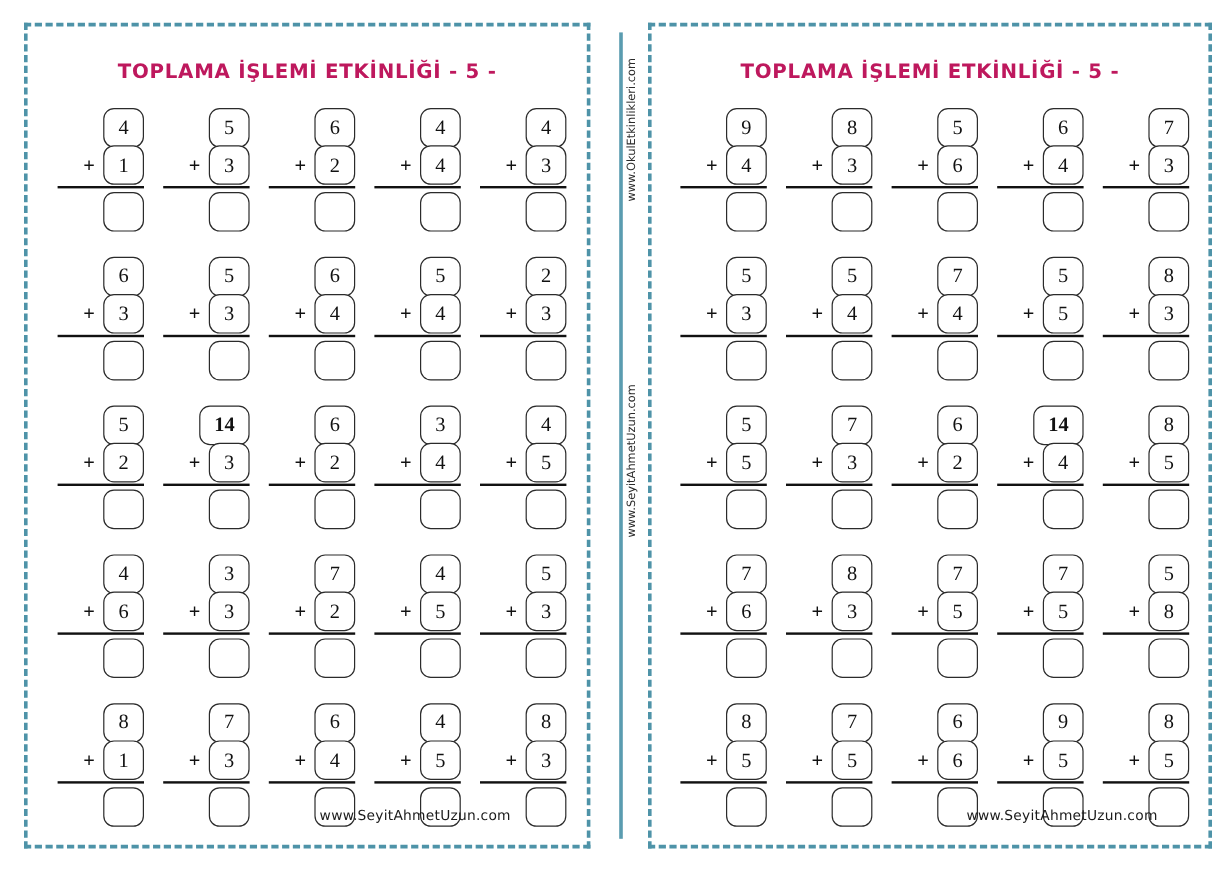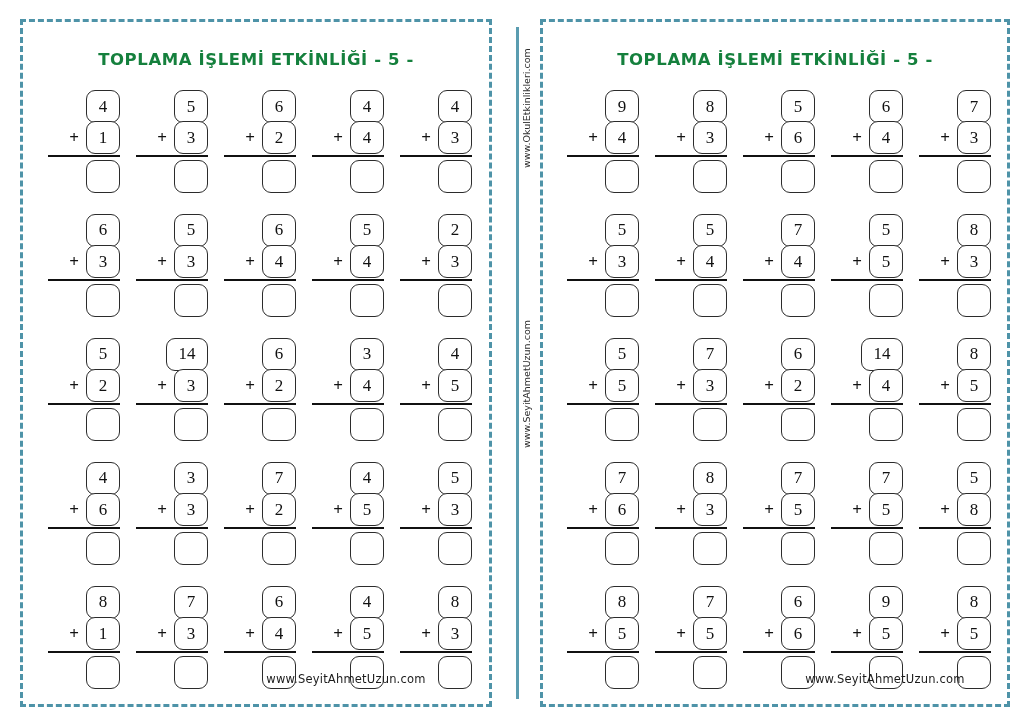--- a/index.html
+++ b/index.html
@@ -44,21 +44,21 @@
     background: #5a9cb0;
   }
 
   
   .sheet-title {
     position: absolute;
     top: 28px;
     left: 0;
     width: 100%;
     text-align: center;
-    color: #15803d;
+    color: #be185d;
     font-family: "DejaVu Sans", sans-serif;
     font-weight: bold;
     font-size: 16.5px;
     letter-spacing: 0.6px;
     white-space: nowrap;
   }
 
   
   .grid {
     position: absolute;
@@ -89,21 +89,21 @@
     box-sizing: border-box;
     display: flex;
     align-items: center;
     justify-content: center;
     font-family: "Liberation Serif", serif;
     font-size: 17px;
     color: #111111;
     background: #ffffff;
   }
   .box.top { margin-bottom: -1.6px; }
-  .box.wide { width: 42px; }
+  .box.wide { width: 42px; font-weight: bold; }
 
   .addend-line {
     display: flex;
     align-items: center;
     width: 100%;
     justify-content: flex-end;
   }
   .plus-sign {
     font-family: "Liberation Serif", serif;
     font-weight: bold;

